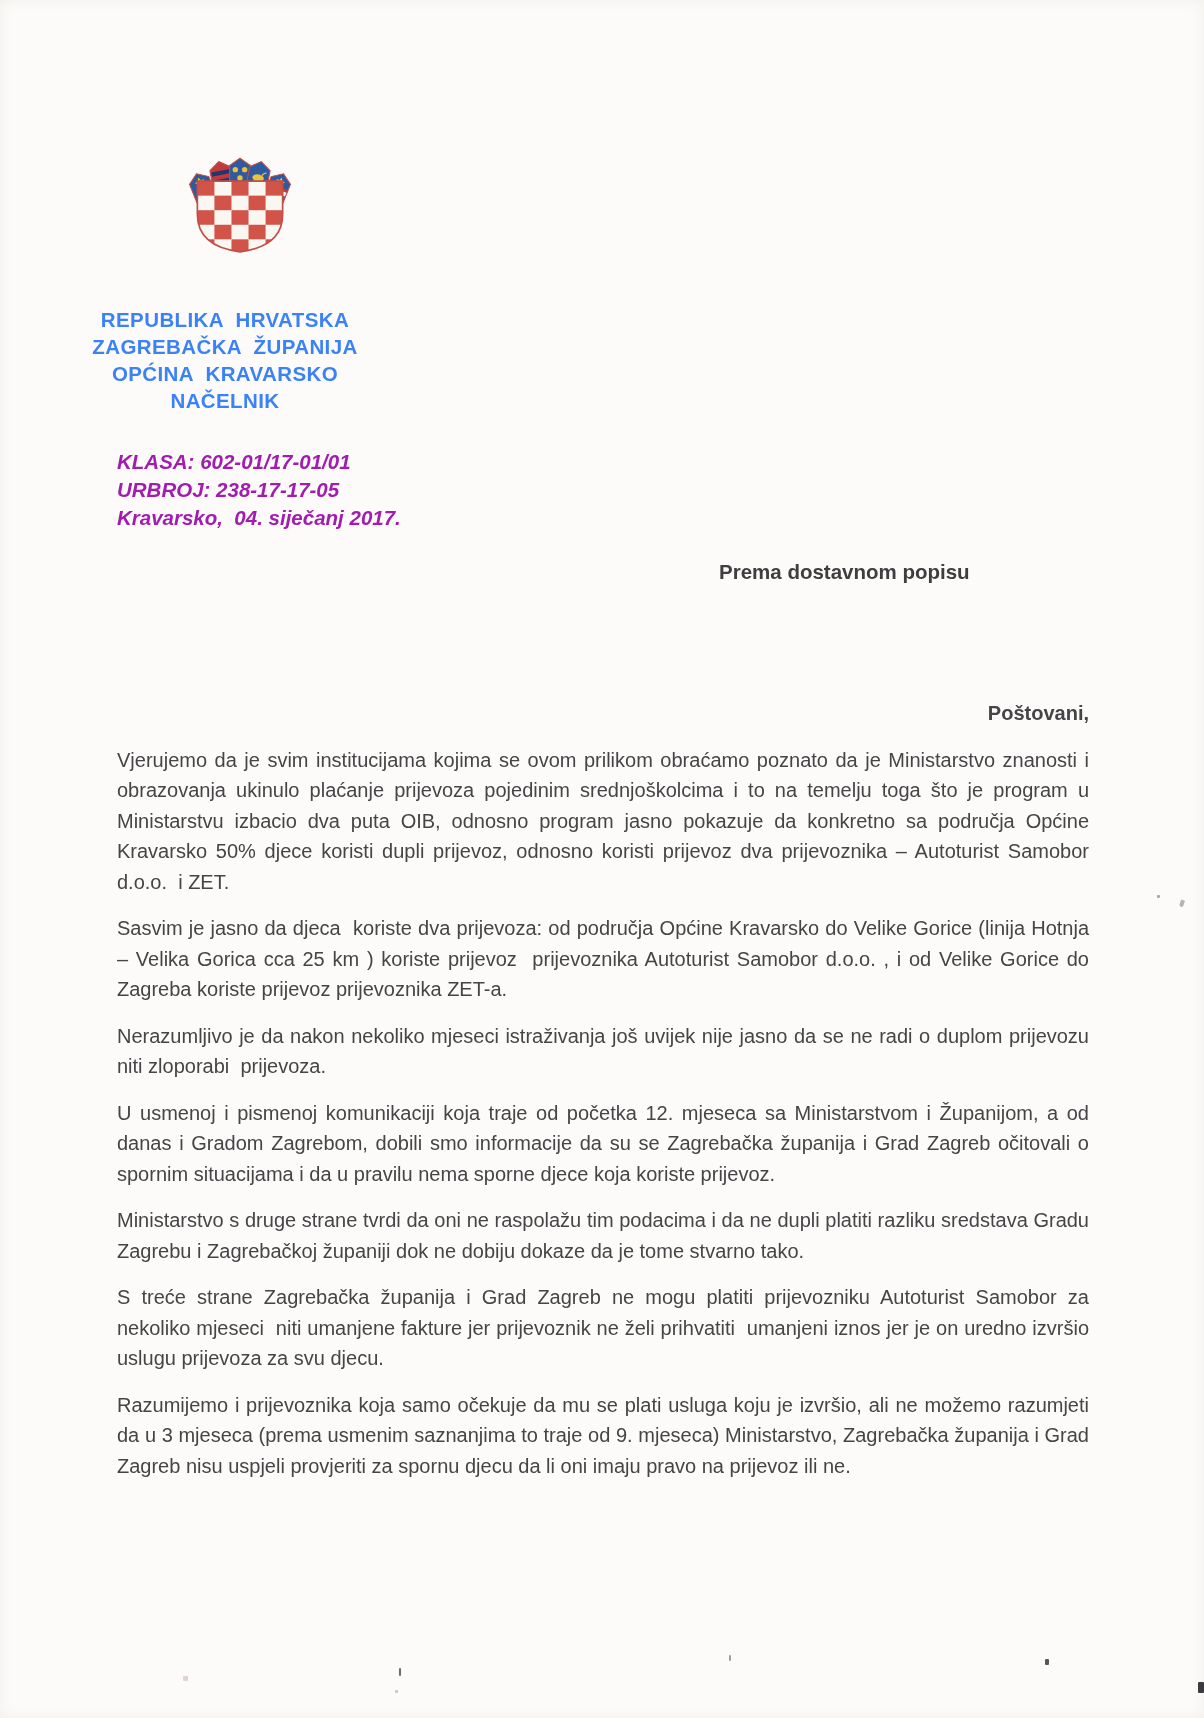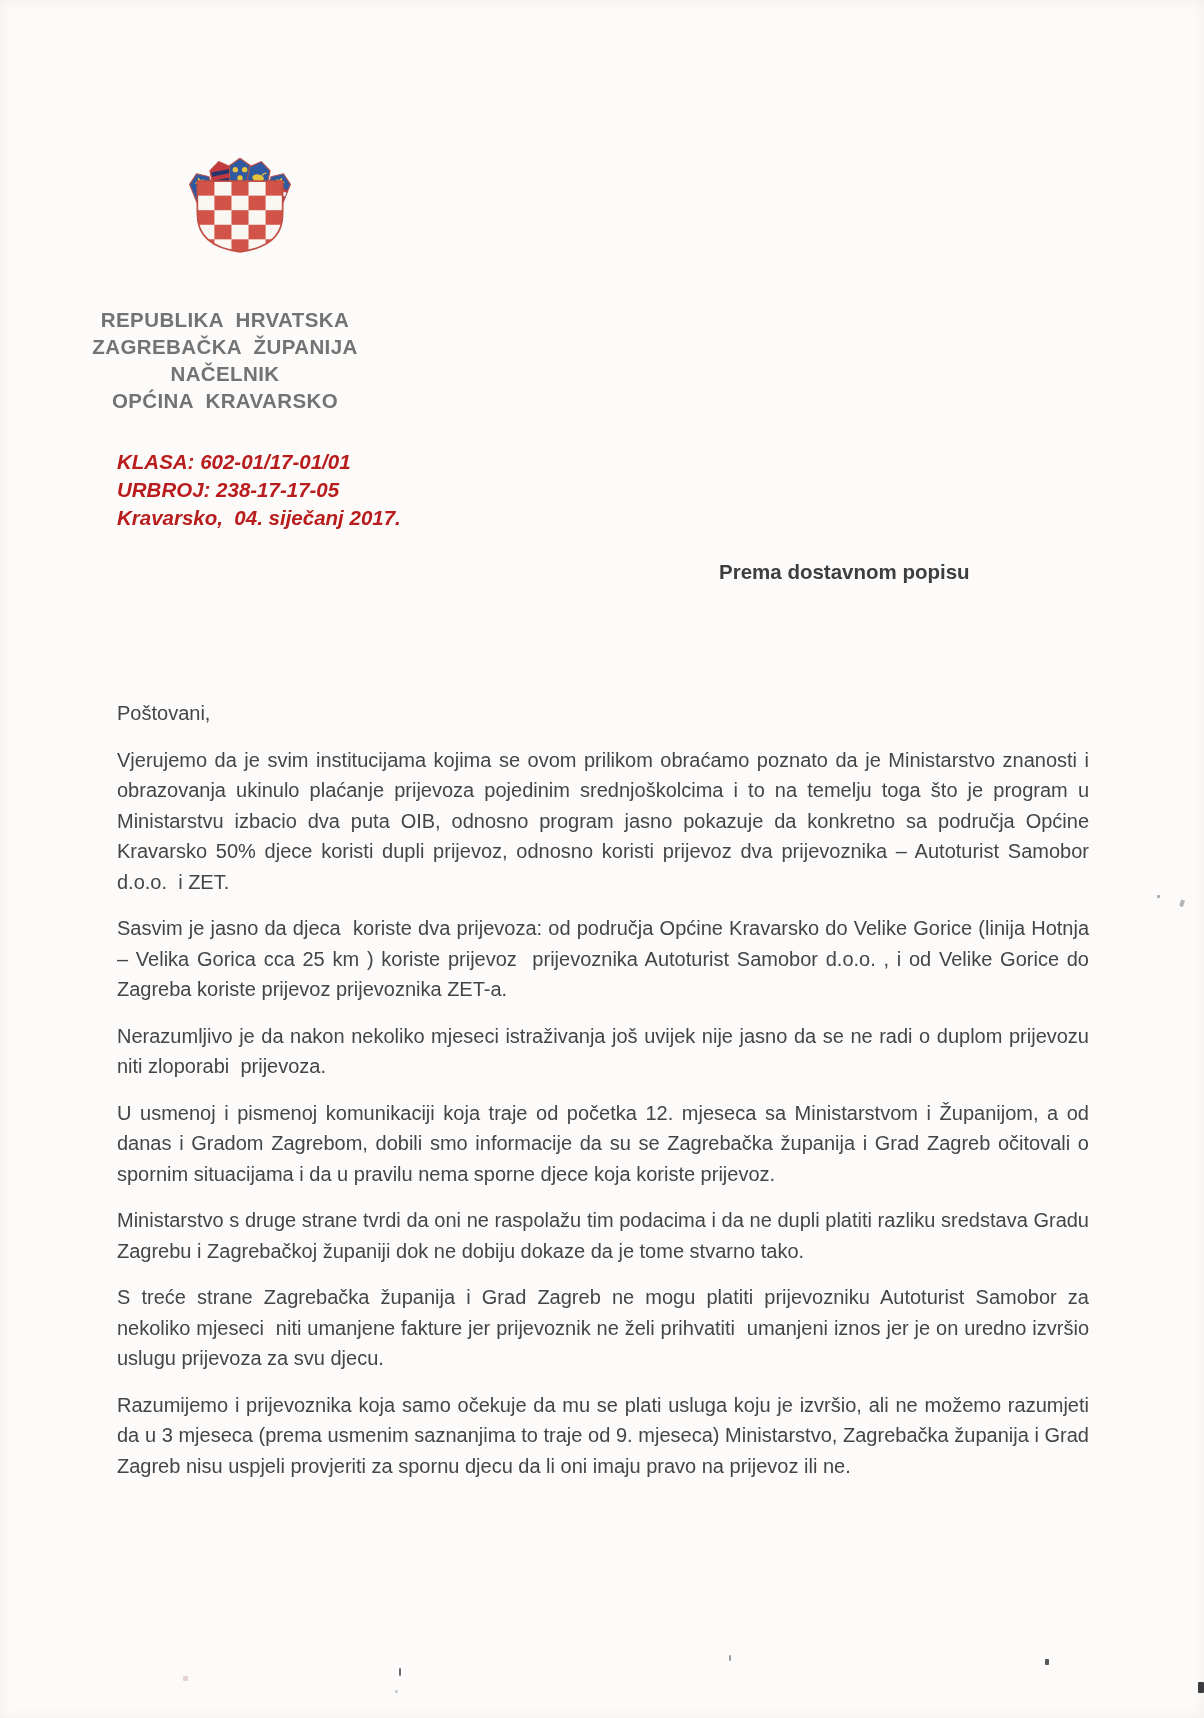--- a/index.html
+++ b/index.html
@@ -26,34 +26,34 @@
     left: 60px; top: 306px;
     width: 330px;
     text-align: center;
   }
   .org-line {
     font-weight: bold;
     font-size: 20.5px;
     line-height: 27px;
     letter-spacing: 0.4px;
     white-space: pre;
-    color: #737373;
+    color: #3b82f6;
   }
   
   .ref-block {
     position: absolute;
     left: 117px; top: 448px;
     font-weight: bold;
     font-style: italic;
   }
   .ref-line {
     font-size: 20.5px;
     line-height: 28px;
     white-space: pre;
-    color: #b91c1c;
+    color: #a21caf;
   }
   
   .recipient-note {
     position: absolute;
     left: 719px; top: 558px;
     font-weight: bold;
     font-size: 20.5px;
     line-height: 28px;
     color: #3e3e40;
     text-align: right;
@@ -75,21 +75,21 @@
     width: 972px;
     font-size: 20px;
     line-height: 30.5px;
     color: #454547;
   }
   .letter-body p {
     margin: 0 0 16px 0;
     text-align: justify;
     white-space: pre-wrap;
   }
-  .letter-body p.salutation { text-align: left; }
+  .letter-body p.salutation { text-align: right; font-weight: bold; }
   
   .speck { position: absolute; border-radius: 1px; }
   .speck.a1 { left: 1157px; top: 895px; width: 3px; height: 3px; background: #a9a9ae; }
   .speck.a2 { left: 1180px; top: 900px; width: 4px; height: 7px; background: #b3b3b8; border-radius: 0 0 3px 3px; transform: rotate(18deg); }
   .speck.a3 { left: 399px; top: 1668px; width: 2px; height: 8px; background: #6b6b6f; }
   .speck.a4 { left: 729px; top: 1655px; width: 2px; height: 6px; background: #9d9da1; }
   .speck.a5 { left: 1045px; top: 1659px; width: 4px; height: 6px; background: #56565a; }
   .speck.a6 { left: 1198px; top: 1682px; width: 6px; height: 11px; background: #3c3c40; }
   .speck.a7 { left: 183px; top: 1676px; width: 5px; height: 5px; background: #e3d2d0; }
   .speck.a8 { left: 395px; top: 1690px; width: 3px; height: 3px; background: #c9c9cd; }
@@ -166,22 +166,22 @@
             <rect x="74.6" y="83" width="16.4" height="14"></rect>
         </g>
       </g>
       <path d="M9 27 L91 27 L91 59 Q91 90 50 95 Q9 90 9 59 Z" fill="none" stroke="#c24f44" stroke-width="1.6"></path>
     </svg>
   </div>
 
   <div class="org-block">
     <div class="org-line">REPUBLIKA  HRVATSKA</div>
     <div class="org-line">ZAGREBAČKA  ŽUPANIJA</div>
+    <div class="org-line">OPĆINA  KRAVARSKO</div>
     <div class="org-line">NAČELNIK</div>
-    <div class="org-line">OPĆINA  KRAVARSKO</div>
   </div>
 
   <div class="ref-block">
     <div class="ref-line">KLASA: 602-01/17-01/01</div>
     <div class="ref-line">URBROJ: 238-17-17-05</div>
     <div class="ref-line">Kravarsko,  04. siječanj 2017.</div>
   </div>
 
   <div class="recipient-note">Prema dostavnom popisu</div>
 

